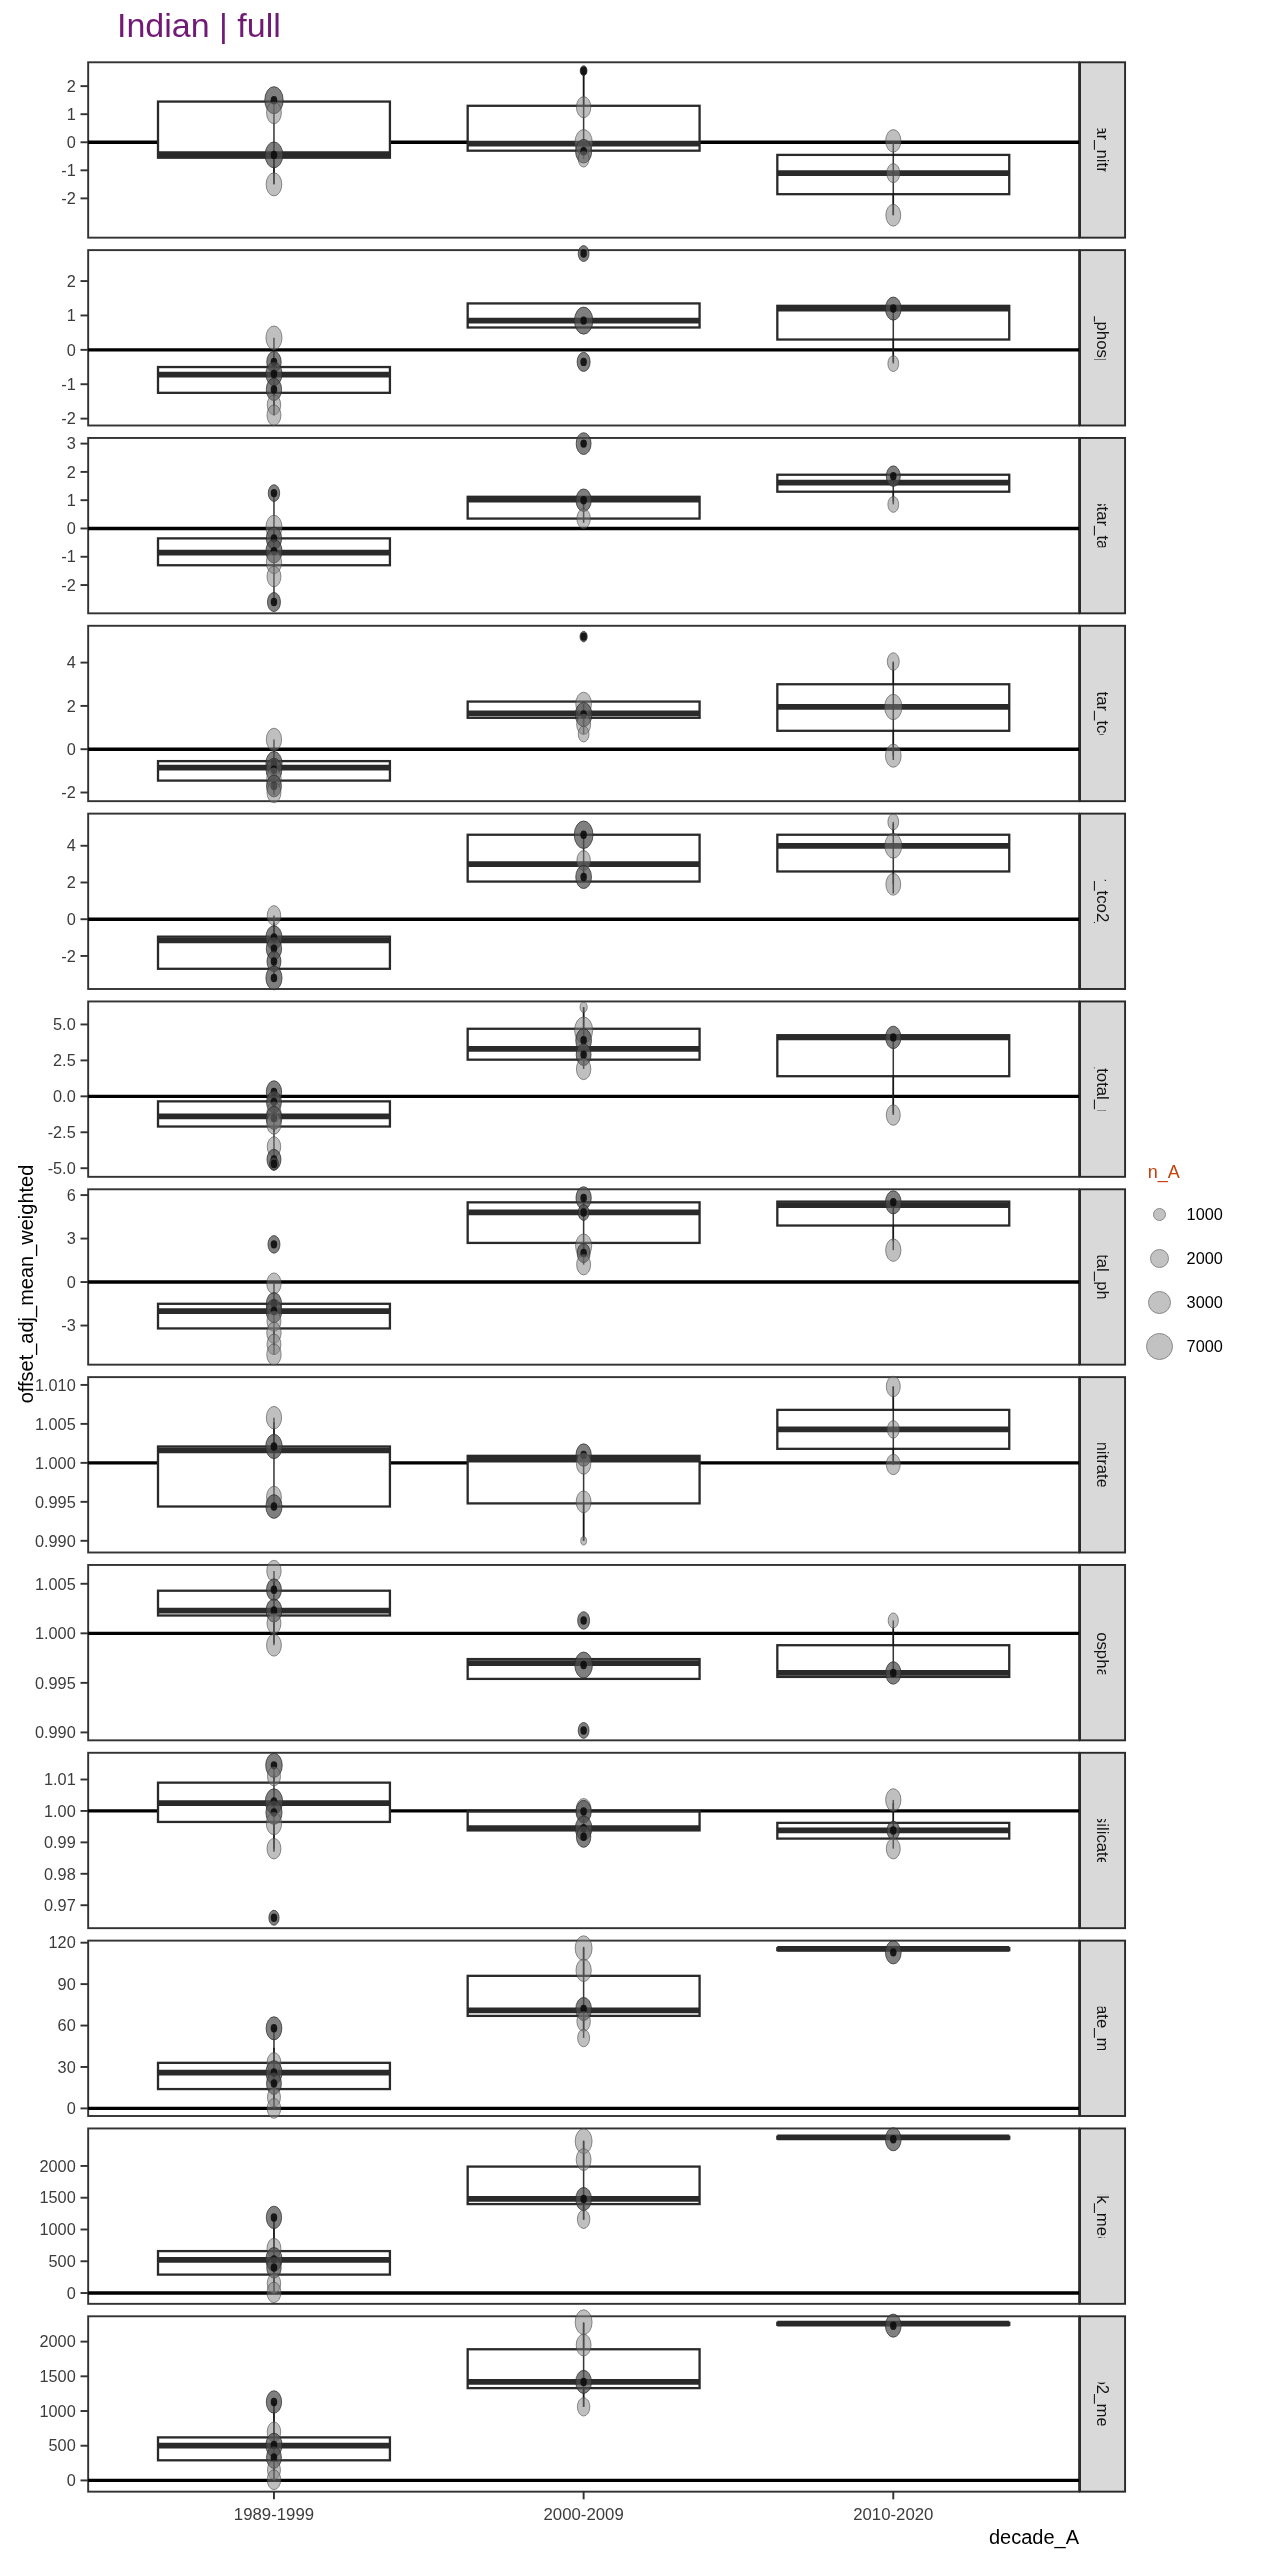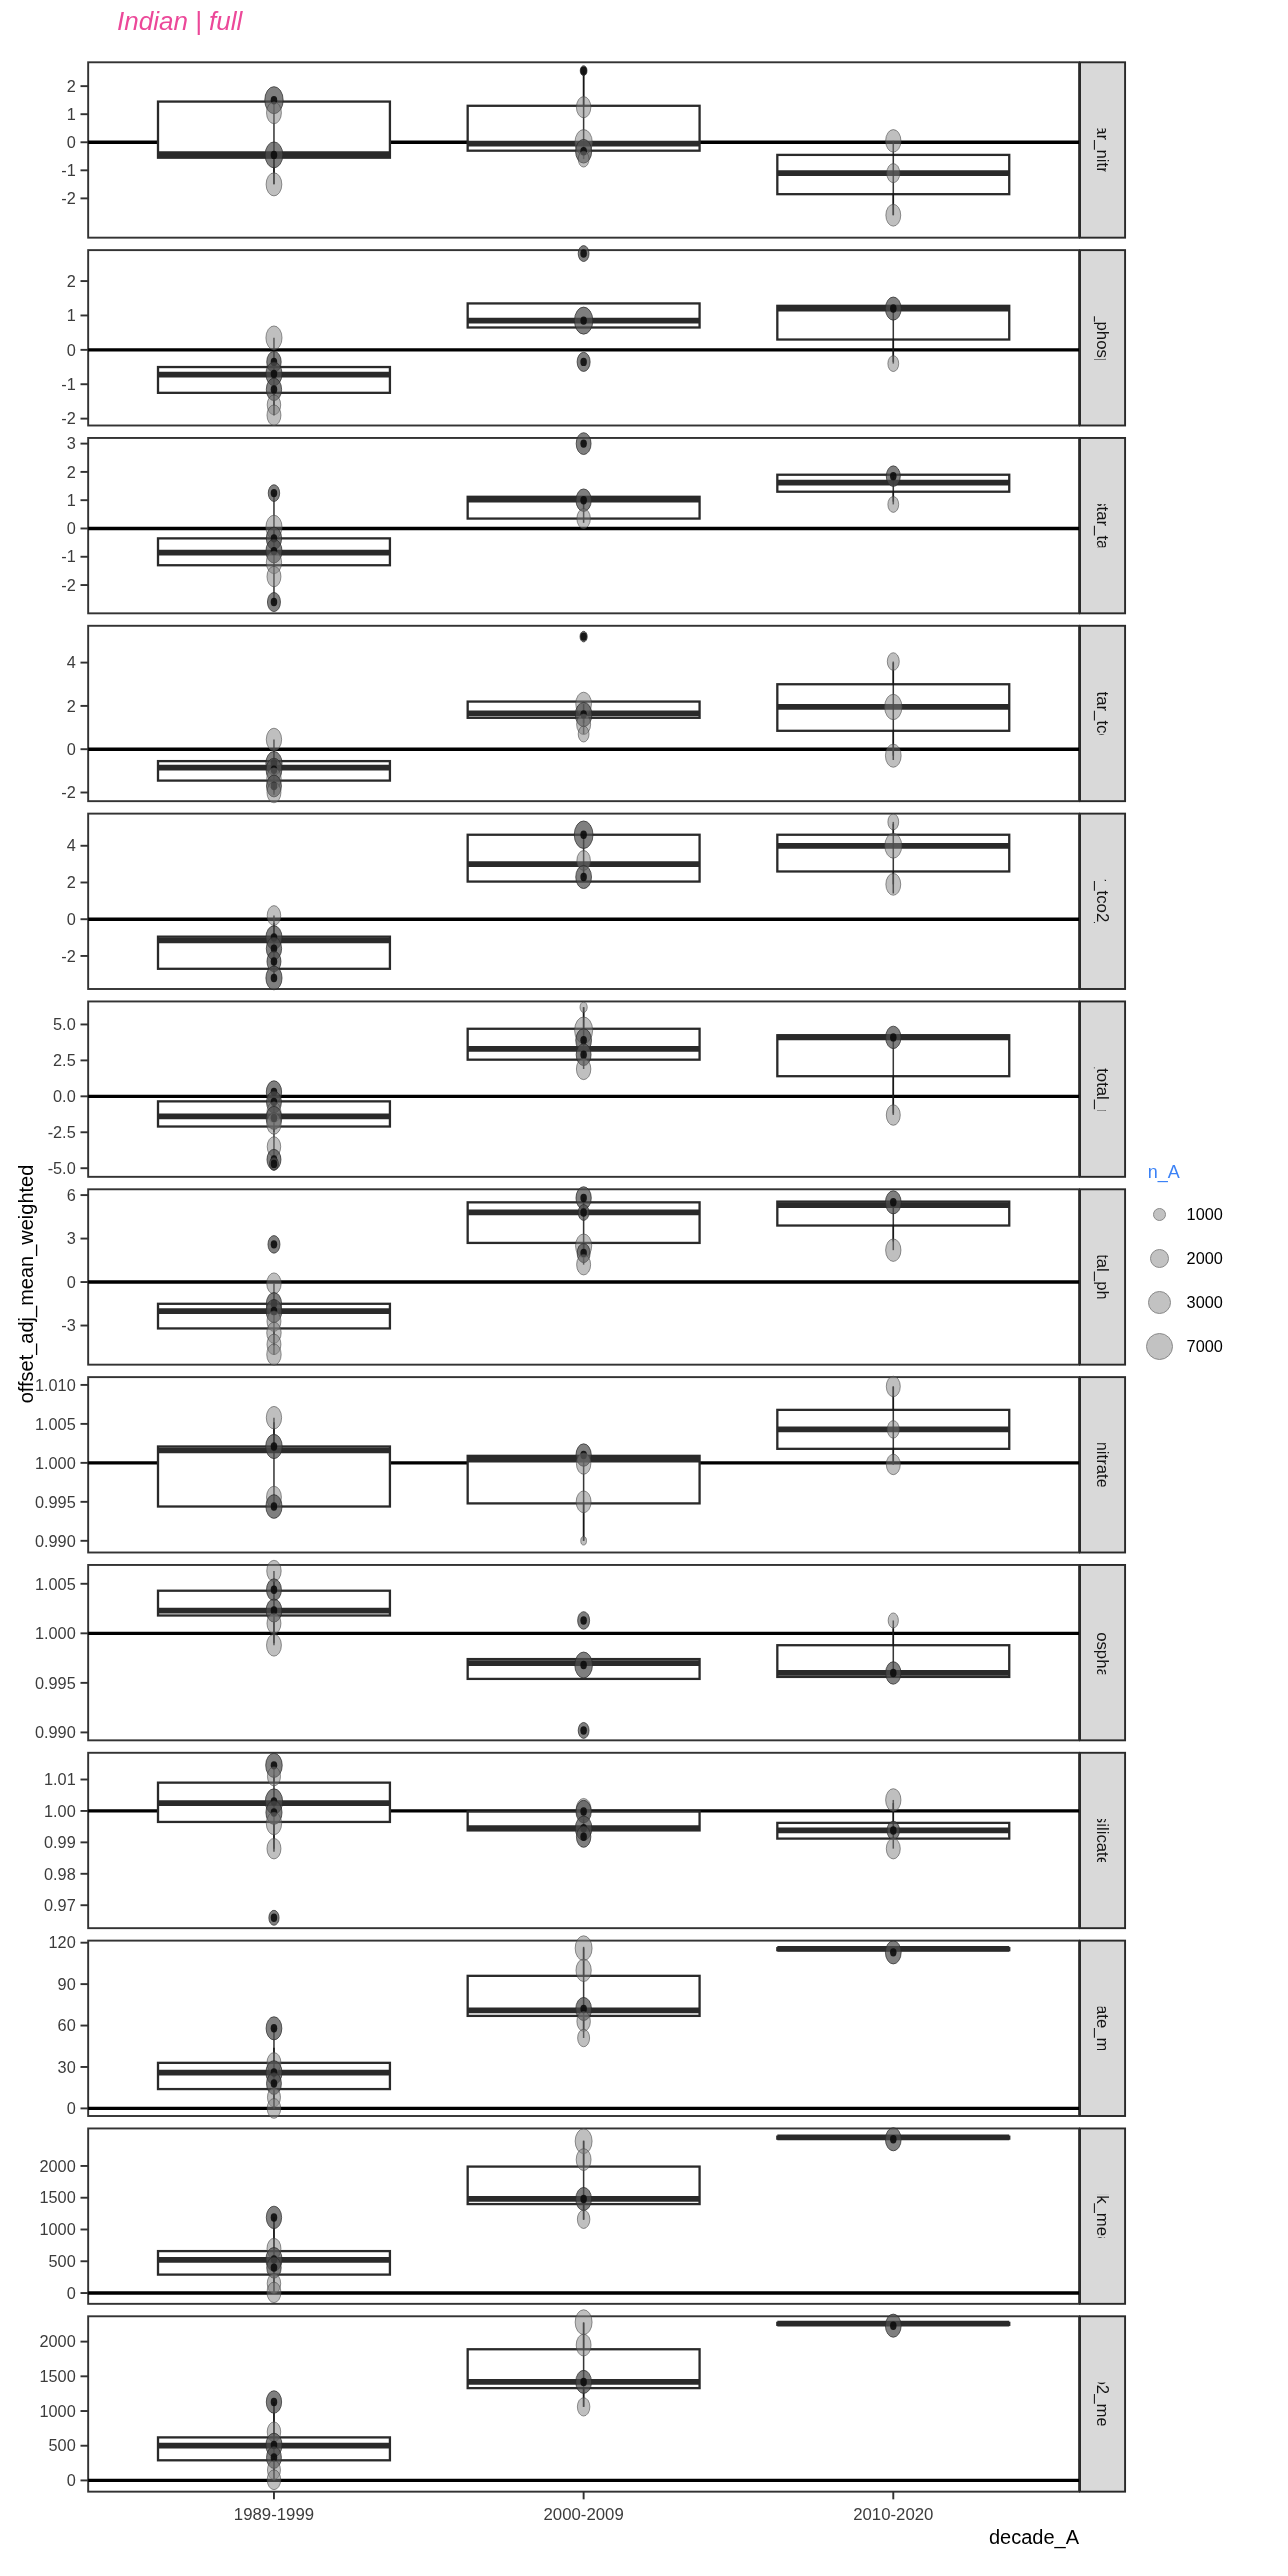--- a/index.html
+++ b/index.html
@@ -1,23 +1,23 @@
 <!DOCTYPE html>
 <html><head>
 <meta charset="utf-8">
 <style>
   html,body{margin:0;padding:0;background:#fff;}
   body{width:1288px;height:2576px;position:relative;font-family:"Liberation Sans",sans-serif;overflow:hidden;}
   #chart-svg{position:absolute;left:0;top:0;}
-  .title{position:absolute;left:117px;top:5.8px;font-size:26px;color:#ec4899;font-style:italic;}
+  .title{position:absolute;left:117px;top:5.8px;font-size:34px;color:#701a75;}
   .ytitle{position:absolute;left:26px;top:1284px;transform:translate(-50%,-50%) rotate(-90deg);
           font-size:20px;color:#000;white-space:nowrap;}
   .xtitle{position:absolute;left:88px;width:991px;top:2526px;text-align:right;font-size:20px;color:#000;}
   .legend{position:absolute;left:1142px;top:1162px;width:146px;}
-  .legend-title{font-size:18px;color:#3b82f6;margin-left:5.8px;margin-bottom:9.6px;}
+  .legend-title{font-size:18px;color:#c2410c;margin-left:5.8px;margin-bottom:9.6px;}
   .legend-item{display:flex;align-items:center;height:44px;}
   .legend-circle-wrap{width:35px;display:flex;justify-content:center;align-items:center;}
   .legend-circle{border-radius:50%;background:#c2c2c2;border:1.9px solid #8a8a8a;box-sizing:border-box;}
   .legend-label{font-size:16.3px;color:#000;margin-left:9.6px;}
 </style>
 </head>
 <body>
 
 <svg id="chart-svg" width="1288" height="2576" viewBox="0 0 1344 2688">
     <defs>

